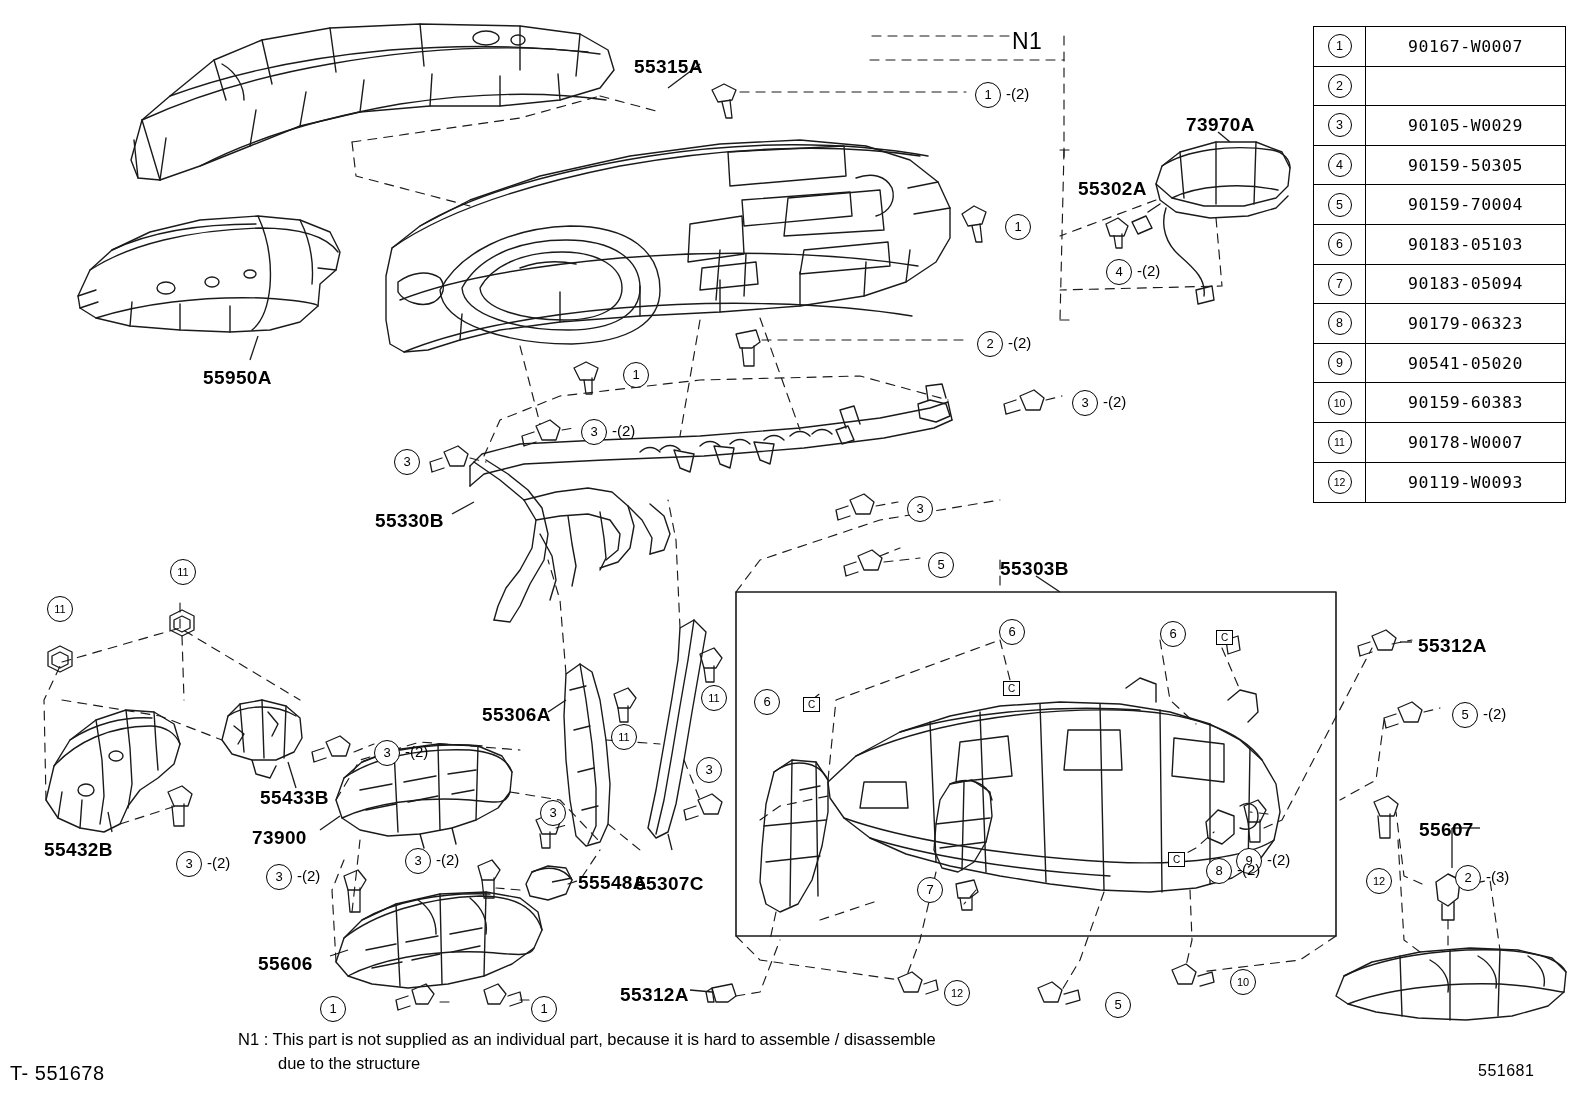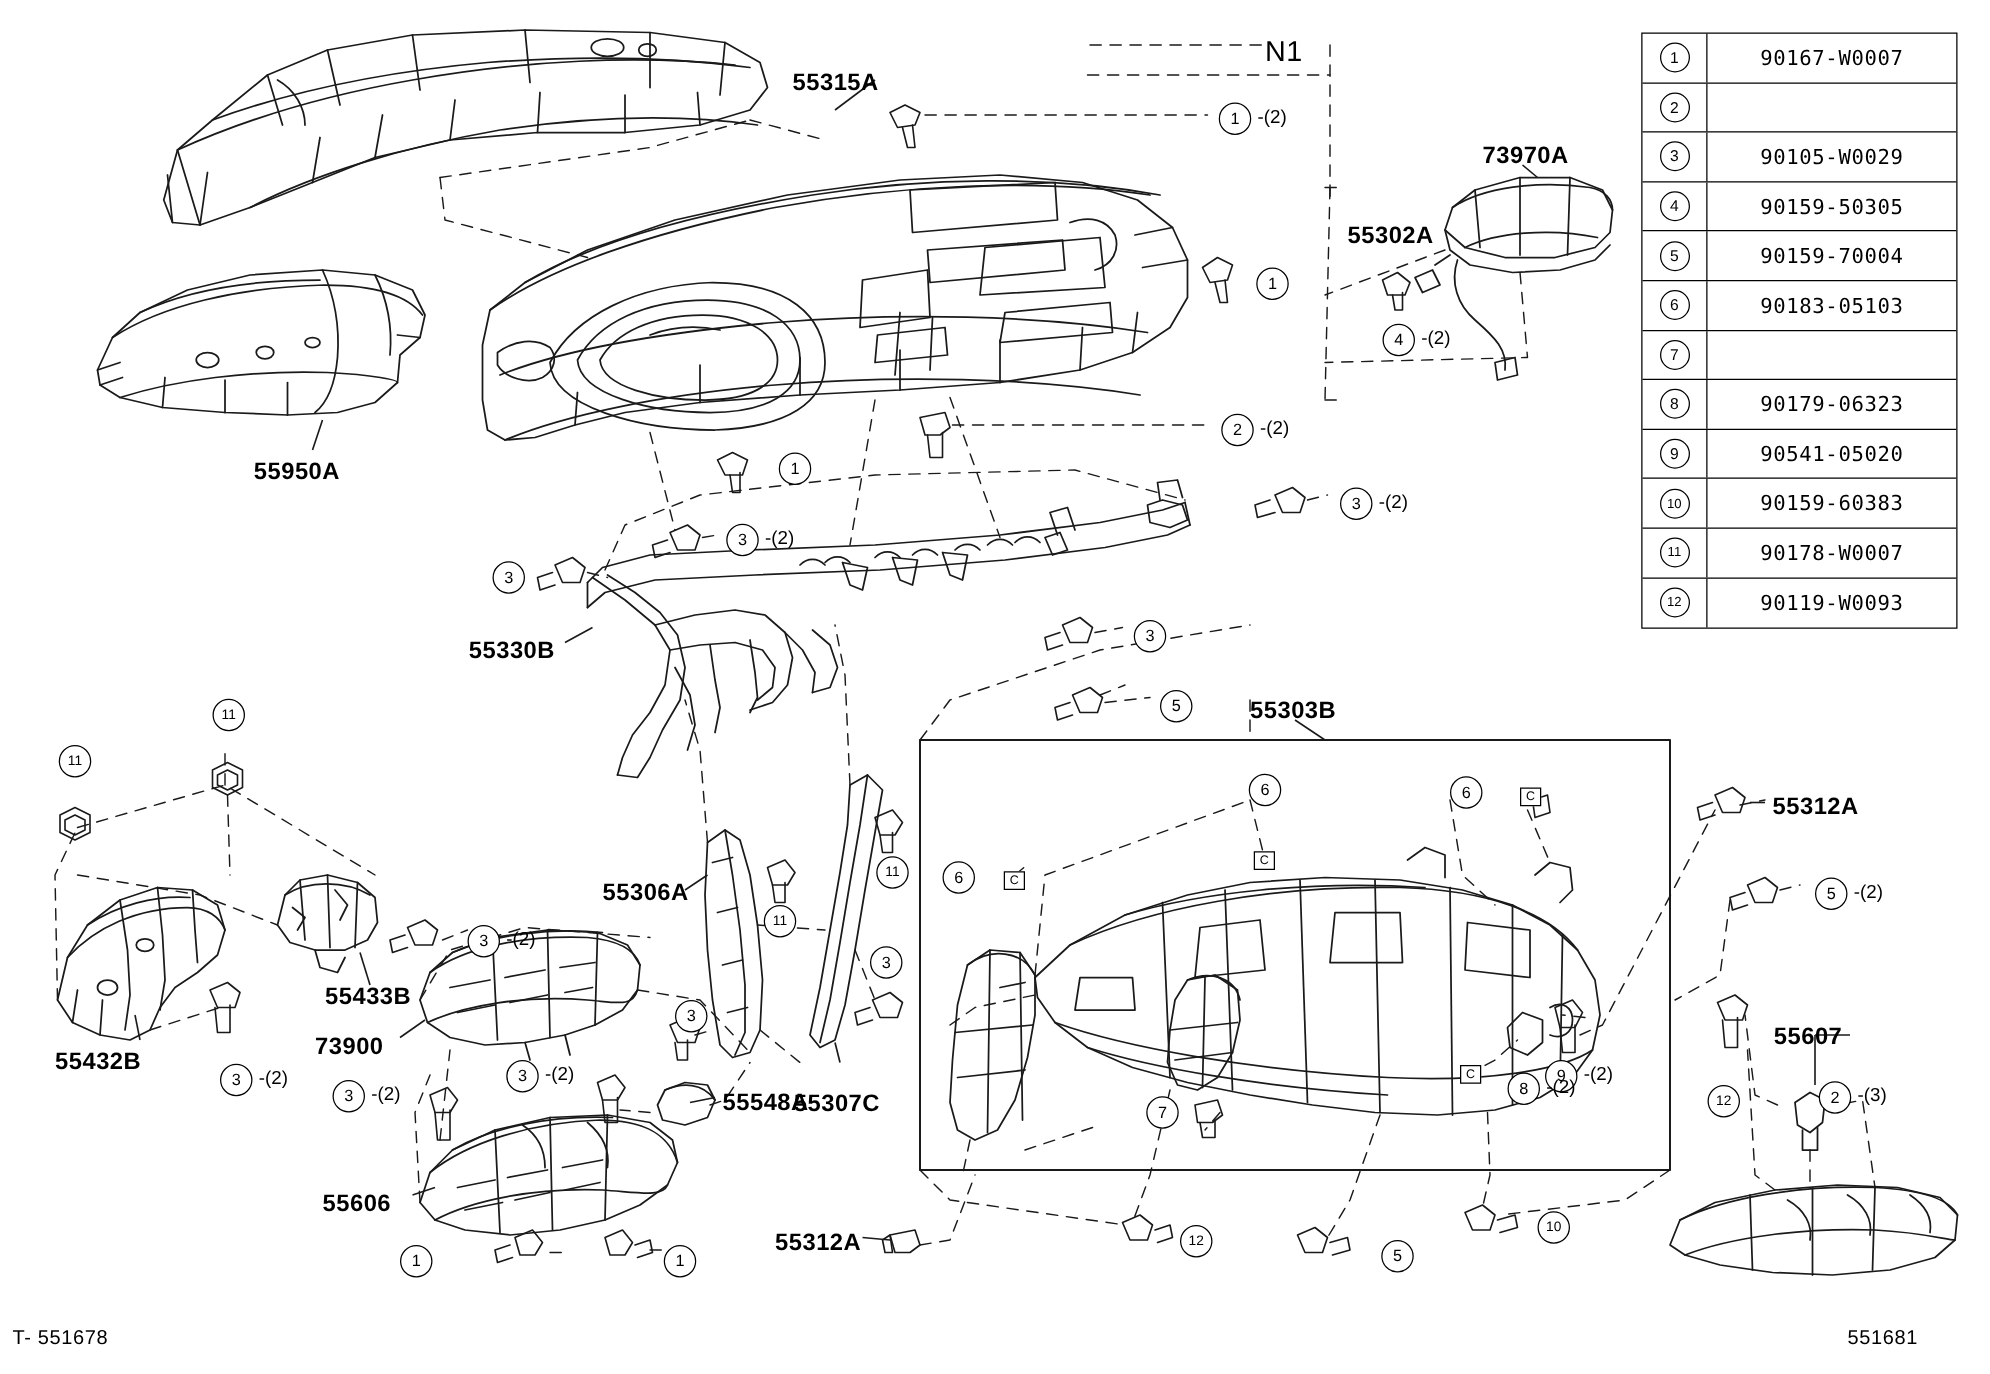--- a/index.html
+++ b/index.html
@@ -89,21 +89,21 @@
     left:238px; top:1028px;
     width:900px;
     font-size:16.5px;
     line-height:1.45;
   }
   #footnote .fn-tag { }
   #footnote .fn-l2 { margin-left:40px; display:block; }
 
   #code-left {
     position:absolute; left:10px; top:1062px;
-    font-size:16px; letter-spacing:0.5px;
+    font-size:20px; letter-spacing:0.5px;
   }
   #code-right {
     position:absolute; left:1478px; top:1062px;
     font-size:16px; letter-spacing:0.5px;
   }
 
   
   .clipbox {
     position:absolute;
     width:17px; height:15px;
@@ -809,20 +809,21 @@
     <div class="row">
       <div class="cell-num">
           <span class="lc">6</span>
         </div>
       <div class="cell-pn">90183-05103</div>
     </div>
     <div class="row">
       <div class="cell-num">
           <span class="lc">7</span>
         </div>
+      <div class="cell-pn">90183-05094</div>
     </div>
     <div class="row">
       <div class="cell-num">
           <span class="lc">8</span>
         </div>
       <div class="cell-pn">90179-06323</div>
     </div>
     <div class="row">
       <div class="cell-num">
           <span class="lc">9</span>
@@ -842,17 +843,22 @@
       <div class="cell-pn">90178-W0007</div>
     </div>
     <div class="row">
       <div class="cell-num">
           <span class="lc tiny">12</span>
         </div>
       <div class="cell-pn">90119-W0093</div>
     </div>
   </div>
 
+  <div id="footnote">
+    <span class="fn-tag">N1 :</span>
+    <span>This part is not supplied as an individual part, because it is hard to assemble / disassemble</span>
+    <span class="fn-l2">due to the structure</span>
+  </div>
 
   <div id="code-left">T- 551678</div>
   <div id="code-right">551681</div>
 
 </div>
 
 </body></html>

